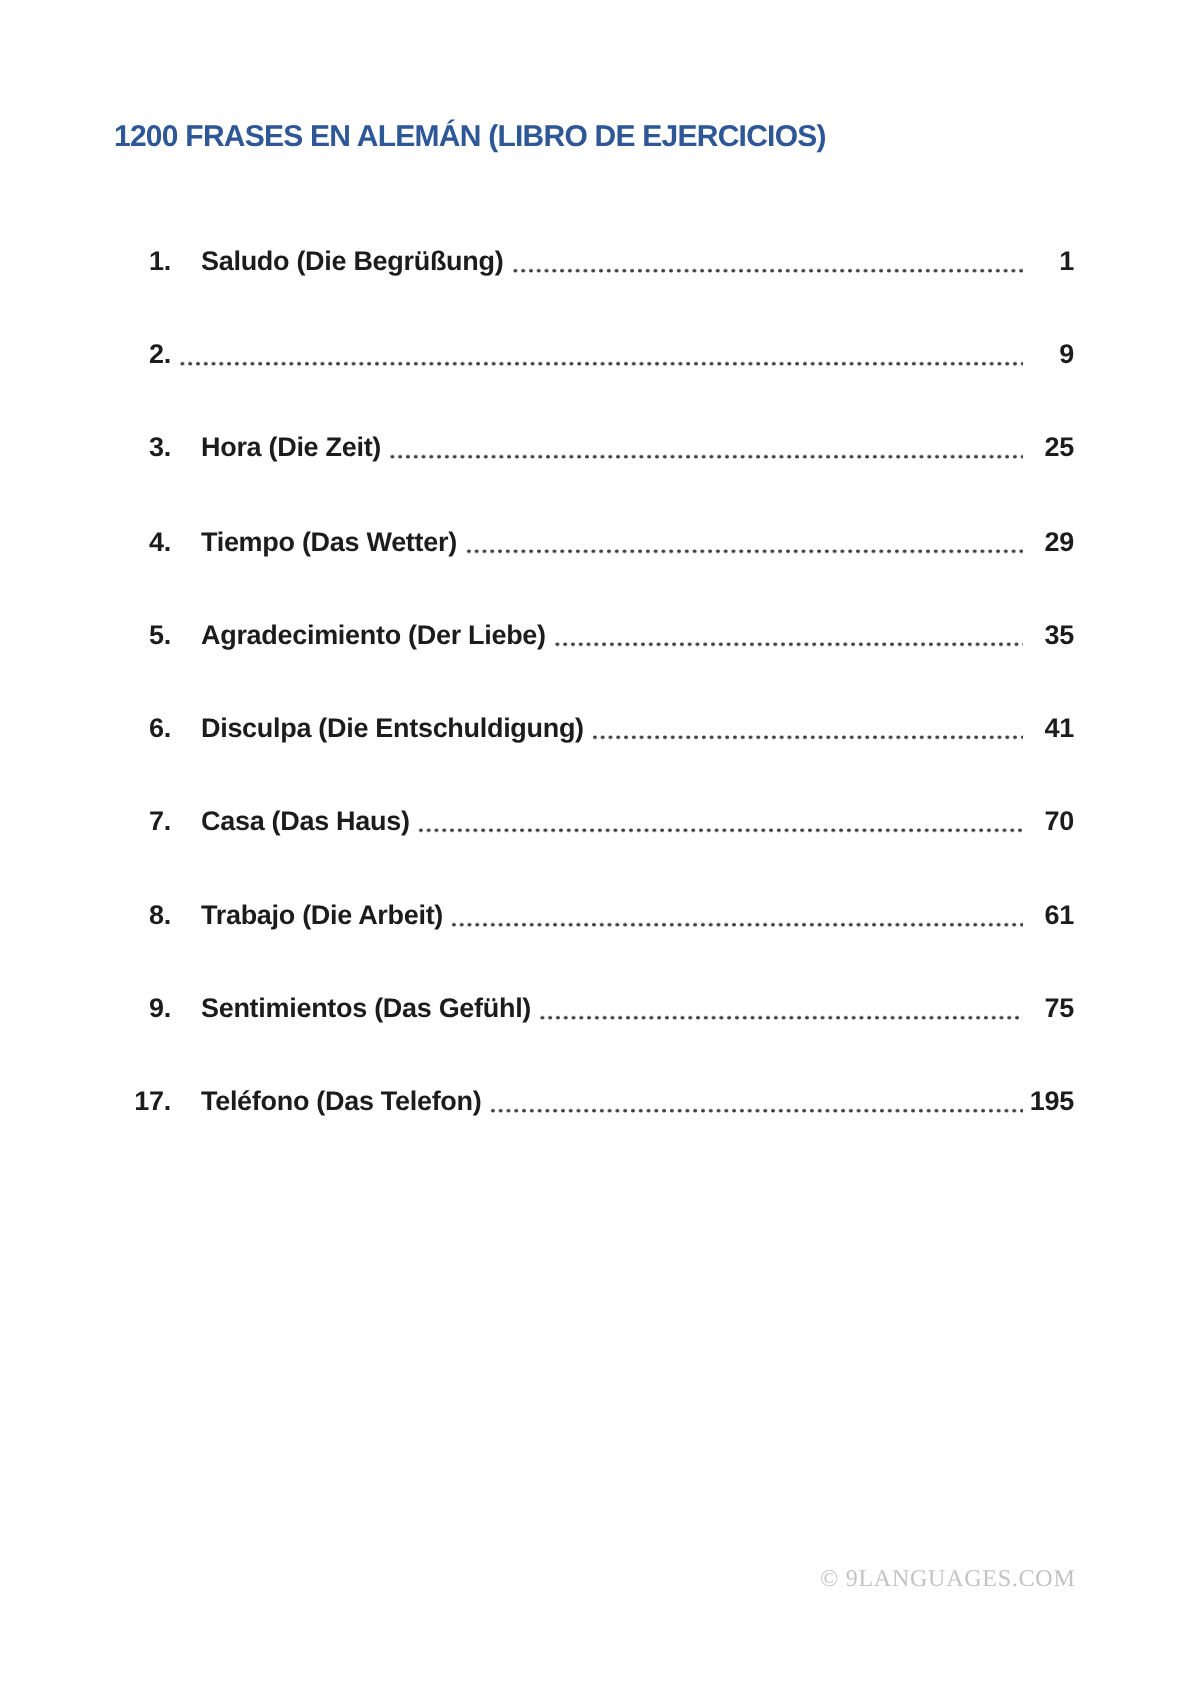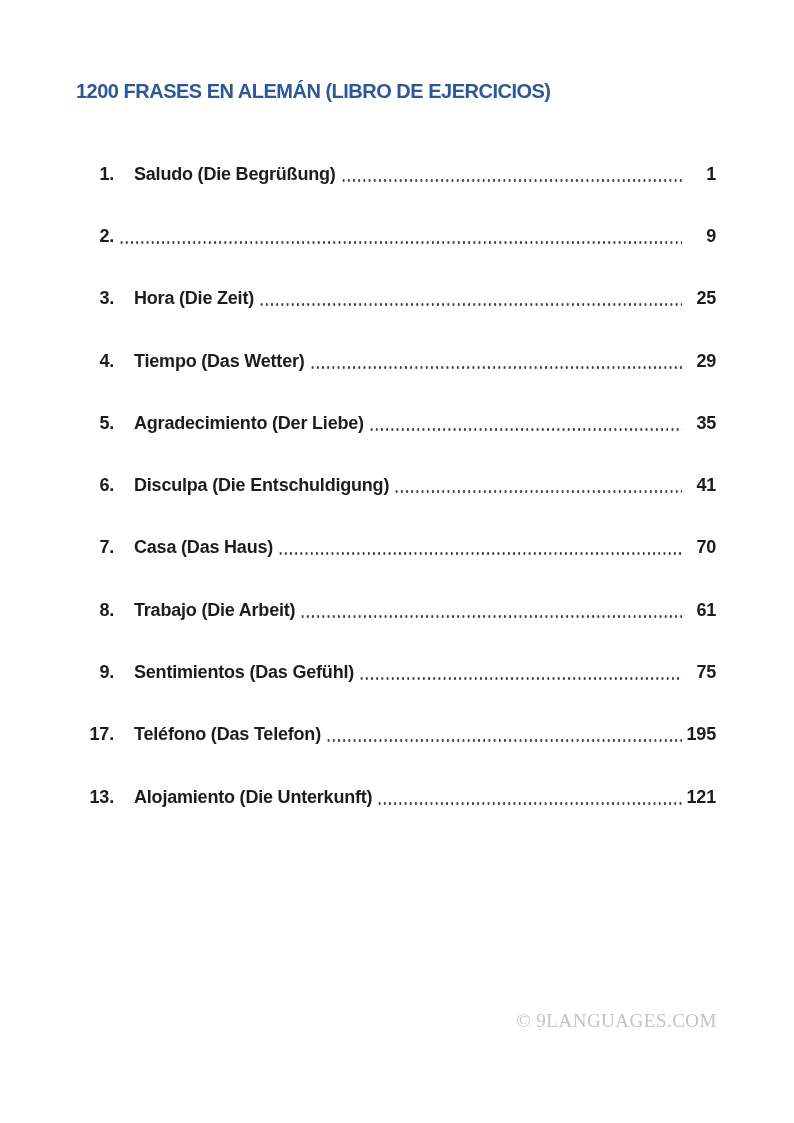--- a/index.html
+++ b/index.html
@@ -63,23 +63,23 @@
     background-position: 0 bottom;
   }
   .toc-page {
     width: 31px;
     flex: 0 0 auto;
     text-align: right;
   }
   .footer {
     position: absolute;
     right: 77px;
-    top: 1010px;
+    top: 1044px;
     font-family: "Liberation Serif", serif;
-    font-size: 19px;
+    font-size: 16px;
     letter-spacing: 0.5px;
     color: #c3c3c3;
     white-space: nowrap;
   }
 </style>
 </head>
 <body>
 
 <div class="page">
 
@@ -138,23 +138,17 @@
       <span class="toc-label">Sentimientos (Das Gefühl)</span>
       <span class="toc-leader"></span>
       <span class="toc-page">75</span>
     </div>
       <div class="toc-row">
       <span class="toc-num">17.</span>
       <span class="toc-label">Teléfono (Das Telefon)</span>
       <span class="toc-leader"></span>
       <span class="toc-page">195</span>
     </div>
-      <div class="toc-row">
-      <span class="toc-num">13.</span>
-      <span class="toc-label">Alojamiento (Die Unterkunft)</span>
-      <span class="toc-leader"></span>
-      <span class="toc-page">121</span>
-    </div>
     </div>
 
   <div class="footer" style="color: rgb(195, 195, 195);">© 9LANGUAGES.COM</div>
 
 </div>
 
 </body></html>

